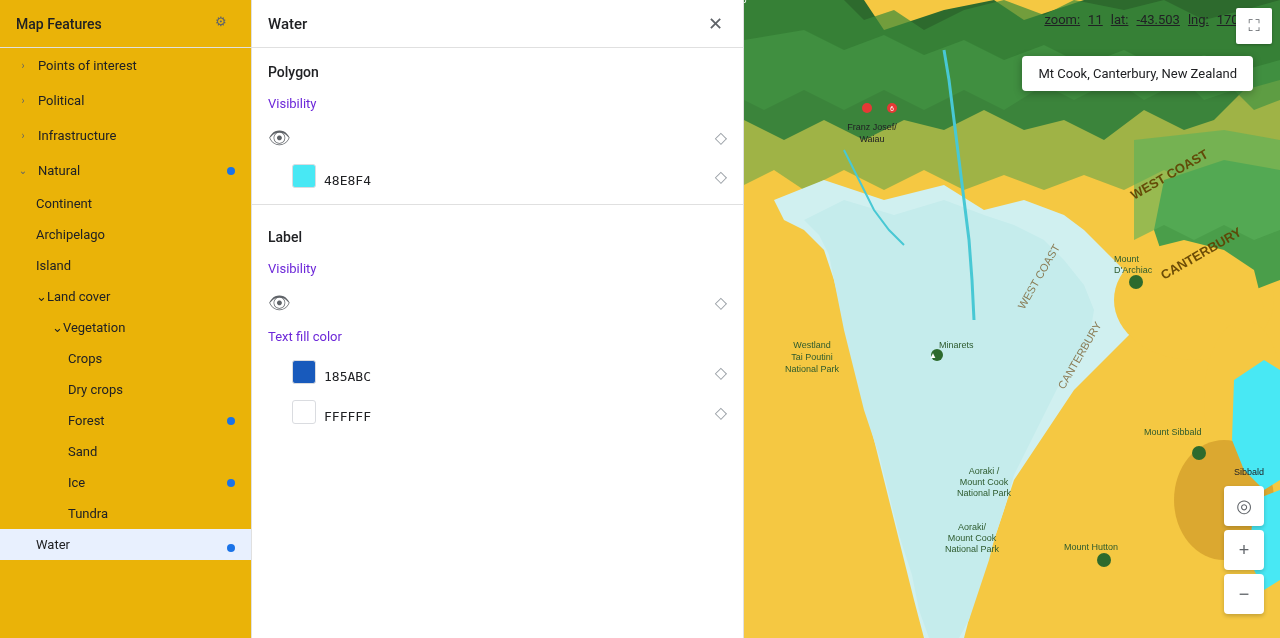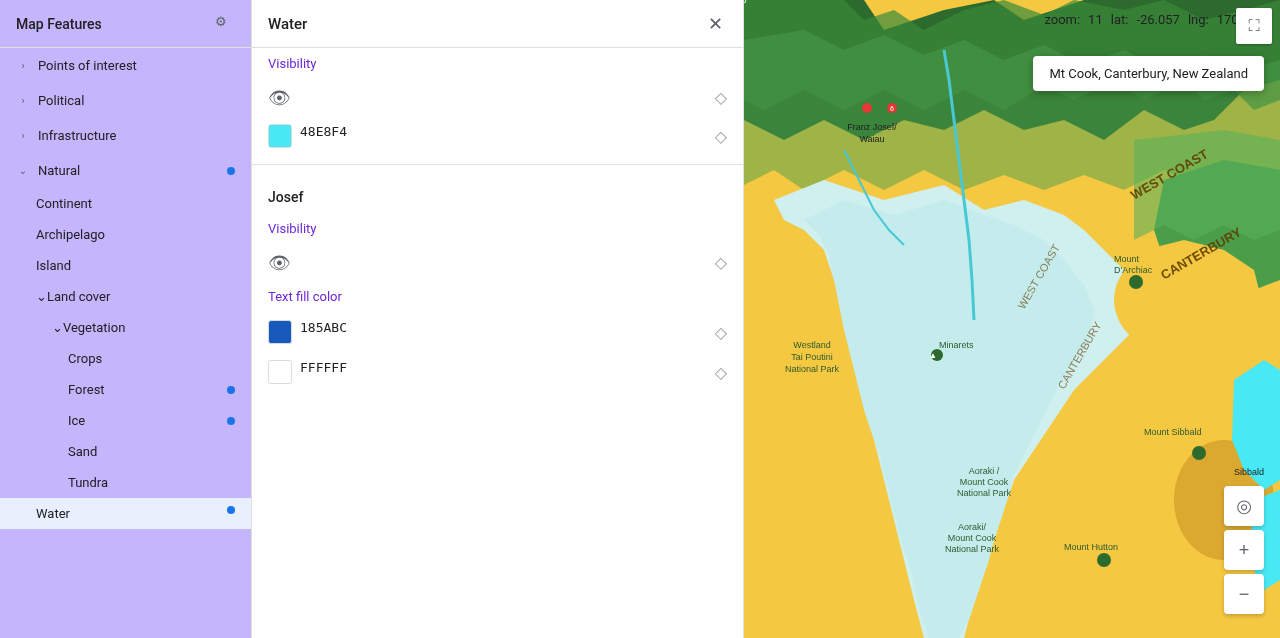--- a/index.html
+++ b/index.html
@@ -6,21 +6,21 @@
     body { font-family: 'Roboto', Arial, sans-serif; font-size: 13px; display: flex; width: 1280px; height: 638px; overflow: hidden; background: #fff; }
 
     
     .left-panel {
       width: 252px;
       min-width: 252px;
       height: 638px;
       display: flex;
       flex-direction: column;
       border-right: 1px solid #e0e0e0;
-      background: #c4b5fd;
+      background: #eab308;
       overflow-y: auto;
     }
     .left-header {
       display: flex;
       align-items: center;
       justify-content: space-between;
       padding: 12px 16px;
       border-bottom: 1px solid #e0e0e0;
       height: 48px;
     }
@@ -76,21 +76,21 @@
     }
     .nav-item .dot {
       width: 8px; height: 8px;
       background: #1a73e8;
       border-radius: 50%;
       position: absolute;
       right: 16px;
     }
     .nav-sub-item {
       display: flex;
-      align-items: flex-start;
+      align-items: flex-end;
       padding: 8px 16px 8px 36px;
       cursor: pointer;
       color: #202124;
       font-size: 13px;
       position: relative;
     }
     .nav-sub-item .dot {
       width: 8px; height: 8px;
       background: #1a73e8;
       border-radius: 50%;
@@ -187,22 +187,23 @@
       cursor: pointer;
     }
     .color-row {
       display: flex;
       align-items: center;
       justify-content: space-between;
       padding: 8px 16px;
     }
     .color-swatch-label {
       display: flex;
-      align-items: flex-start;
+      align-items: flex-end;
       gap: 8px;
+      margin-left: 24px;
     }
     .color-swatch {
       width: 24px;
       height: 24px;
       border-radius: 3px;
       border: 1px solid #dadce0;
     }
     .color-value {
       font-size: 13px;
       color: #202124;
@@ -222,39 +223,40 @@
     
     .map-panel {
       flex: 1;
       position: relative;
       overflow: hidden;
       background: #e8d5a3;
     }
     .map-tooltip {
       position: absolute;
       top: 56px;
-      right: 16px;
+      right: 27px;
       background: white;
       border-radius: 4px;
       padding: 10px 16px;
       font-size: 13px;
       color: #202124;
       box-shadow: 0 2px 8px rgba(0,0,0,0.3);
       z-index: 10;
     }
     .map-zoom-info {
       position: absolute;
       top: 12px;
       right: 16px;
       font-size: 13px;
       color: #202124;
       background: transparent;
       z-index: 10;
       display: flex;
       gap: 8px;
+      text-decoration: underline;
     }
     .map-controls {
       position: absolute;
       bottom: 24px;
       right: 16px;
       display: flex;
       flex-direction: column;
       gap: 4px;
       z-index: 10;
     }
@@ -345,33 +347,36 @@
 
   <div class="nav-sub2-item">
     <span class="chevron">⌄</span>
     <span>Vegetation</span>
   </div>
 
   <div class="nav-sub3-item">
     <span>Crops</span>
   </div>
 
+  <div class="nav-sub3-item">
+    <span>Dry crops</span>
+  </div>
 
   <div class="nav-sub3-item">
     <span>Forest</span>
     <span class="dot"></span>
   </div>
 
   <div class="nav-sub3-item">
+    <span>Sand</span>
+  </div>
+
+  <div class="nav-sub3-item">
     <span>Ice</span>
     <span class="dot"></span>
-  </div>
-
-  <div class="nav-sub3-item">
-    <span>Sand</span>
   </div>
 
 
   <div class="nav-sub3-item">
     <span>Tundra</span>
   </div>
 
   <div class="nav-sub-item nav-item-selected">
     <span>Water</span>
     <span class="dot"></span>
@@ -381,38 +386,39 @@
     
   </div>
 </div>
 
 <div class="middle-panel">
   <div class="middle-header">
     <span class="middle-title">Water</span>
     <span class="close-btn">✕</span>
   </div>
 
+  <div class="section-label">Polygon</div>
   <div class="property-row">
     <span class="property-label">Visibility</span>
   </div>
   <div class="visibility-row">
     <span class="eye-icon">👁</span>
     <span class="diamond-icon">◇</span>
   </div>
   <div class="color-row">
     <div class="color-swatch-label">
       <div class="color-swatch" style="background:#48E8F4;"></div>
       <span class="color-value">48E8F4</span>
     </div>
     <span class="diamond-icon">◇</span>
   </div>
 
   <div class="divider"></div>
 
-  <div class="section-label">Josef</div>
+  <div class="section-label">Label</div>
   <div class="property-row">
     <span class="property-label">Visibility</span>
   </div>
   <div class="visibility-row">
     <span class="eye-icon">👁</span>
     <span class="diamond-icon">◇</span>
   </div>
   <div class="property-row">
     <span class="property-label">Text fill color</span>
   </div>
@@ -431,21 +437,21 @@
     <span class="diamond-icon">◇</span>
   </div>
 </div>
 
 <div class="map-panel">
 
   <div class="map-zoom-info">
     <span>zoom:</span>
     <span>11</span>
     <span>lat:</span>
-    <span>-26.057</span>
+    <span>-43.503</span>
     <span>lng:</span>
     <span>170.306</span>
   </div>
 
   <svg class="map-svg" viewBox="0 0 536 638" preserveAspectRatio="xMidYMid slice">
 
     <rect width="536" height="638" fill="#f5c842"></rect>
 
     <path d="M0,0 L120,0 L140,30 L200,10 L250,0 L280,20 L310,10 L340,0 L536,0 L536,80 L500,90 L470,120 L440,130 L400,110 L360,140 L320,120 L280,130 L240,110 L200,130 L160,120 L120,140 L80,120 L40,140 L0,120 Z" fill="#2d6a2d"></path>
     <path d="M0,0 L100,0 L120,20 L150,10 L180,30 L220,10 L260,0 L300,15 L330,0 L380,10 L420,0 L460,20 L500,10 L536,0 L536,100 L510,110 L490,90 L460,100 L440,80 L400,100 L370,80 L330,100 L300,85 L260,110 L220,90 L180,110 L140,90 L100,110 L60,90 L20,110 L0,100 Z" fill="#3a8a3a" opacity="0.7"></path>

